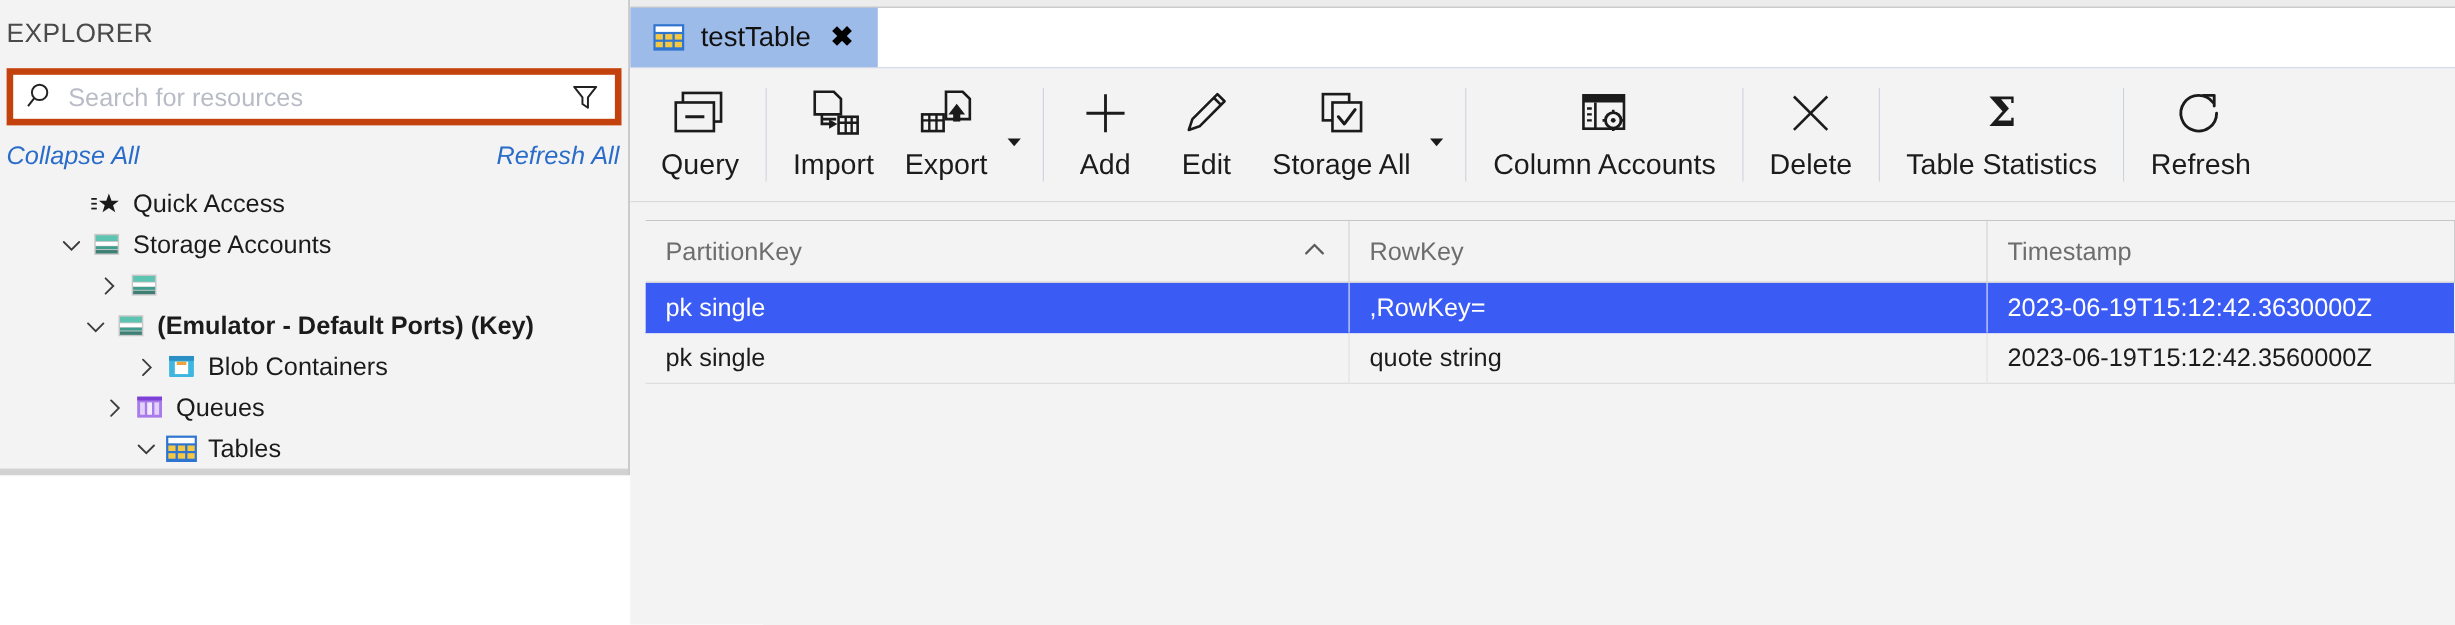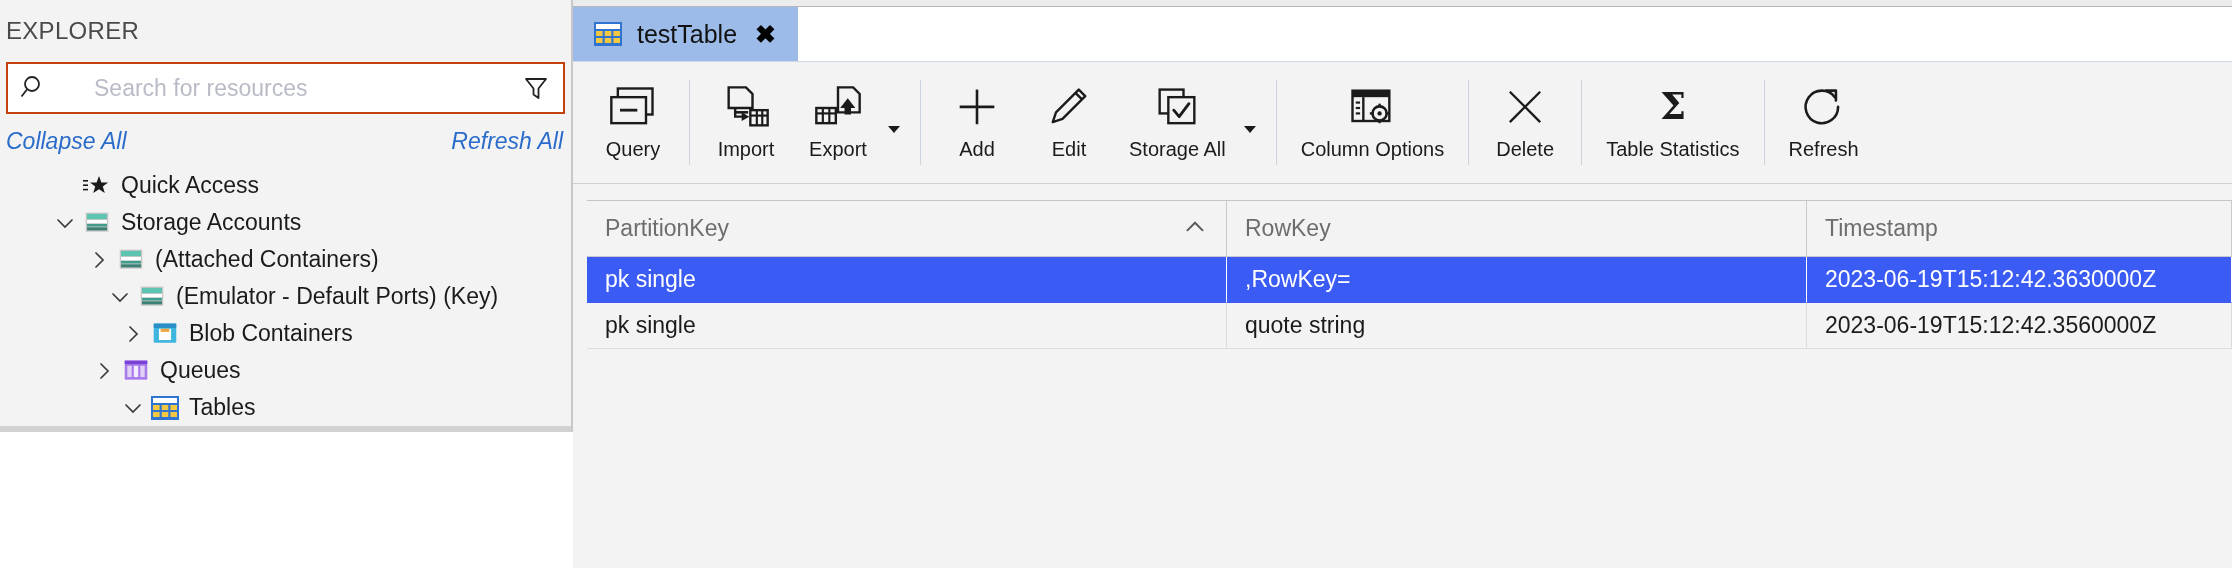--- a/index.html
+++ b/index.html
@@ -25,24 +25,23 @@
     padding-left: 6px;
     font-size: 24px;
     color: #4a4a4a;
     letter-spacing: 0.3px;
     background: #f3f3f3;
   }
   .search-wrap { padding: 0 6px; }
   .search-box {
     height: 52px;
     background: #ffffff;
-    border: 2px solid #c2410c;
+    border: 6px solid #c2410c;
     display: flex; align-items: center;
     padding: 0 12px 0 10px;
-    gap: 36px;
   }
   .search-icon { width: 30px; height: 30px; flex: none; }
   .search-input {
     flex: 1; border: none; outline: none;
     font-family: "Liberation Sans", sans-serif;
     font-size: 23px; color: #333;
     background: transparent;
     padding-left: 10px;
   }
   .search-input::placeholder { color: #b9bcc6; }
@@ -105,21 +104,21 @@
     padding-left: 14px;
   }
   .tb-group { display: flex; align-items: stretch; }
   .tb-item {
     display: flex; flex-direction: column; align-items: center; justify-content: center;
     min-width: 92px;
     padding: 8px 14px 10px 14px;
     cursor: pointer;
   }
   .tb-icon { height: 52px; display: flex; align-items: center; justify-content: center; }
-  .tb-label { font-size: 20px; color: #1b1b1b; margin-top: 4px; white-space: nowrap; }
+  .tb-label { font-size: 26px; color: #1b1b1b; margin-top: 4px; white-space: nowrap; }
   .tb-sep { width: 1px; background: #cdd3dd; margin: 18px 10px; }
   .tb-caret { display: flex; align-items: flex-end; padding-bottom: 44px; padding-right: 6px; cursor: pointer; }
 
   
   .gridwrap { flex: 1; background: #f3f3f3; padding: 16px 0 0 14px; }
   .grid { border-top: 1px solid #c6c6c6; }
   .grid-header { display: flex; }
   .gh-cell {
     background: #f3f3f3;
     border-right: 1px solid #c9c9c9;
@@ -220,23 +219,22 @@
           </span>
           <span class="node-icon">
             <svg viewBox="0 0 30 30" width="30" height="26">
               <rect x="2" y="3" width="26" height="22" fill="#c7c7c7"></rect>
               <rect x="3.5" y="4.5" width="23" height="6" fill="#5cc4b0"></rect>
               <rect x="3.5" y="11.5" width="23" height="4" fill="#ffffff"></rect>
               <rect x="3.5" y="16" width="23" height="3" fill="#3e9d8c"></rect>
               <rect x="3.5" y="20" width="23" height="3.5" fill="#3c7f74"></rect>
             </svg>
           </span>
-          <span class="node-label">(Attached Containers)</span>
-        </div>
-        <div class="tree-row" style="padding-left: 103px;">
+        </div>
+        <div class="tree-row" style="padding-left: 70px; font-weight: bold;">
           <span class="twisty">
             <svg viewBox="0 0 24 24" width="24" height="24">
               <path d="M5 9 L12 16 L19 9" fill="none" stroke="#3c3c3c" stroke-width="1.7" stroke-linecap="round"></path>
             </svg>
           </span>
           <span class="node-icon">
             <svg viewBox="0 0 30 30" width="30" height="26">
               <rect x="2" y="3" width="26" height="22" fill="#c7c7c7"></rect>
               <rect x="3.5" y="4.5" width="23" height="6" fill="#5cc4b0"></rect>
               <rect x="3.5" y="11.5" width="23" height="4" fill="#ffffff"></rect>
@@ -445,21 +443,21 @@
                 <circle cx="31" cy="27" r="6.5" fill="#f3f3f3" stroke="#1b1b1b" stroke-width="2.4"></circle>
                 <circle cx="31" cy="27" r="2" fill="#1b1b1b"></circle>
                 <g stroke="#1b1b1b" stroke-width="2.2">
                   <line x1="31" y1="18" x2="31" y2="21"></line>
                   <line x1="31" y1="33" x2="31" y2="36"></line>
                   <line x1="22" y1="27" x2="25" y2="27"></line>
                   <line x1="37" y1="27" x2="40" y2="27"></line>
                 </g>
               </svg>
             </div>
-            <div class="tb-label">Column Options</div>
+            <div class="tb-label">Column Accounts</div>
           </div>
         </div>
         <div class="tb-sep"></div>
         <div class="tb-group">
           <div class="tb-item">
             <div class="tb-icon">
               <svg viewBox="0 0 48 44" width="52" height="48">
                 <line x1="10" y1="7" x2="38" y2="35" stroke="#1b1b1b" stroke-width="2.2"></line>
                 <line x1="38" y1="7" x2="10" y2="35" stroke="#1b1b1b" stroke-width="2.2"></line>
               </svg>

